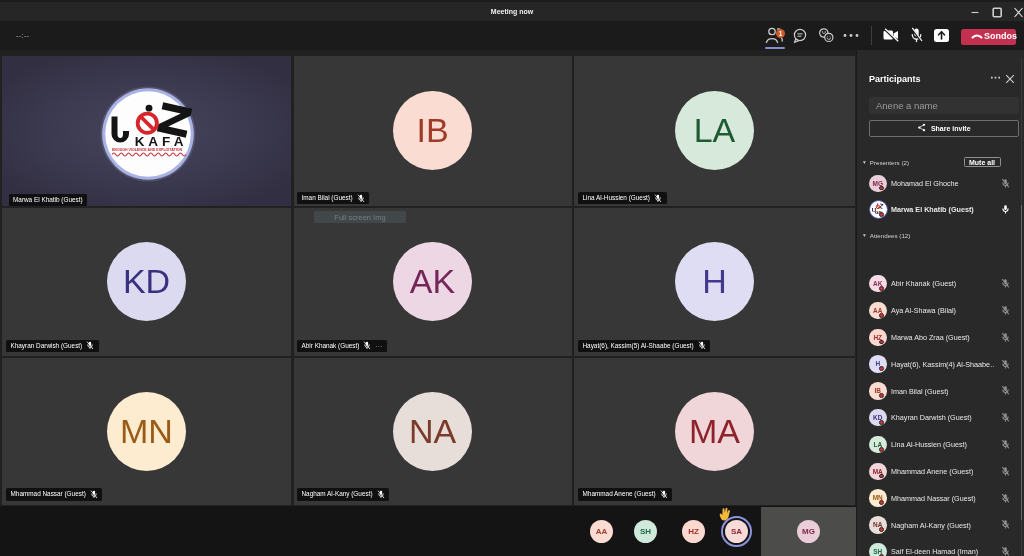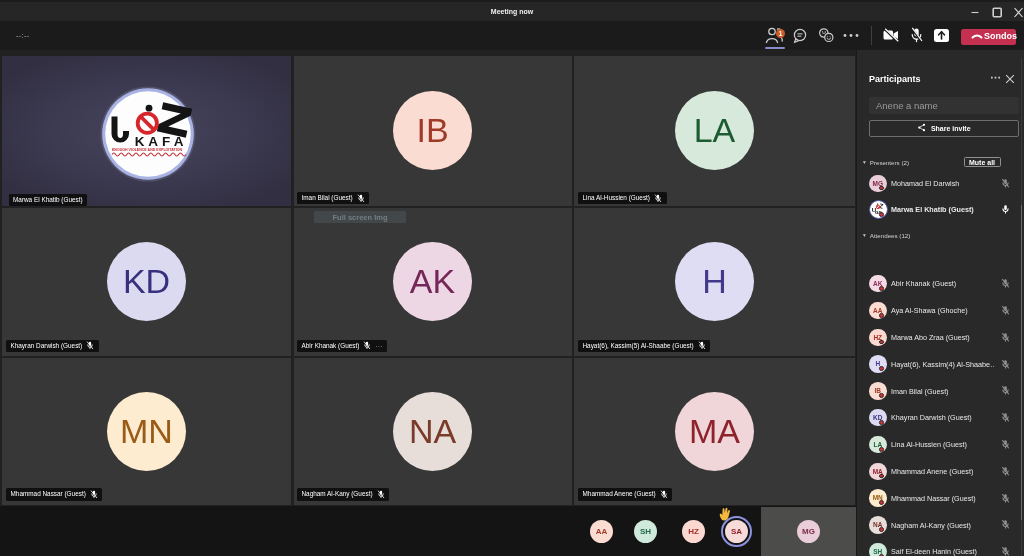--- a/index.html
+++ b/index.html
@@ -19,21 +19,21 @@
 #leavebtn { position:absolute; left:961px; top:8px; width:55px; height:15.5px; padding-left:23px; font-size:9px; background:#c43050; border-radius:2.5px; color:#fff; font-size:9px; font-weight:bold; text-align:center; line-height:15.5px; text-align:left; }
 #underline { position:absolute; left:765px; top:25.5px; width:20px; height:2px; background:#8b8cc7; border-radius:1px;}
 #badge { position:absolute; left:776px; top:8px; width:9px; height:9px; background:#cc5b28; border-radius:50%; color:#fff; font-size:6.5px; text-align:center; line-height:9px; font-weight:bold;}
 #sep1 { position:absolute; left:871px; top:5px; width:1px; height:19px; background:#3f3f3f; }
 
 
 #stage { position:absolute; left:0; top:50px; width:856px; height:506px; background:#212121; }
 .tile { position:absolute; background:#373737; }
 .avatar { position:absolute; border-radius:50%; text-align:center; }
 .label { position:absolute; background:rgba(13,13,13,0.92); color:#fff; font-size:6.4px; height:12.5px; line-height:12.5px; padding:0 4.5px; border-radius:1.5px; white-space:nowrap; display:flex; align-items:center; gap:4px;}
-#tooltip { position:absolute; left:314px; top:160.5px; width:92px; height:12.5px; background:rgba(100,118,132,0.25); border-radius:1px; color:rgba(175,190,205,0.45); font-size:7.5px; text-align:center; line-height:13px;font-weight:bold; }
+#tooltip { position:absolute; left:314px; top:160.5px; width:92px; height:12.5px; background:rgba(100,118,132,0.25); border-radius:1px; color:rgba(175,190,205,0.45); font-size:7.5px; text-align:center; line-height:13px; }
 
 
 #strip { position:absolute; left:0px; top:456px; width:856px; height:50px; background:#141414; }
 #metile { position:absolute; left:761px; top:457px; width:95px; height:49px; background:#4c4c4a; }
 .savatar { position:absolute; width:23px; height:23px; border-radius:50%; font-size:8px; font-weight:bold; text-align:center; line-height:23px; }
 
 
 #sidebar { position:absolute; left:857px; top:50px; width:167px; height:506px; background:#292929; }
 #sidebar .hdr { position:absolute; left:12px; top:24px; color:#fff; font-size:9px; font-weight:bold; }
 #searchbox { position:absolute; left:12px; top:46.7px; width:149.5px; height:17.5px; background:#323232; border-radius:2px; color:#9a9a9a; font-size:9.5px; line-height:17.5px; padding-left:7px; }
@@ -280,21 +280,21 @@
             <circle cx="3" cy="6" r="1.5"></circle>
             <circle cx="9.3" cy="9.6" r="1.5"></circle>
           </g>
         </svg>Share invite</div>
     <div class="sechdr" style="top:108.5px;"><span class="chev">▾</span>Presenters (2)</div>
     <div id="muteall">Mute all</div>
     <div class="sechdr" style="top:181.5px;"><span class="chev">▾</span>Attendees (12)</div>
     <div class="prow" style="top:120.4px;">
         <div class="pavatar" style="background:#e9cdd8; color:#7d2b48;">MG</div>
         <div class="pdot"></div>
-        <div class="pname" style="">Mohamad El Darwish</div>
+        <div class="pname" style="">Mohamad El Ghoche</div>
         <svg class="pmic" width="9" height="11" viewBox="0 0 12 14">
           <g fill="none" stroke="#909090" stroke-width="1.4" stroke-linecap="round">
             <rect x="4.3" y="1.4" width="3.4" height="6.2" rx="1.7" fill="#909090" stroke="none"></rect>
             <path d="M2.6 6 a3.4 3.7 0 0 0 6.8 0"></path>
             <line x1="6" y1="9.9" x2="6" y2="11.8"></line>
             <line x1="2" y1="1.6" x2="10" y2="11.6"></line>
           </g>
         </svg>
       </div>
     <div class="prow" style="top:146.8px;">
@@ -331,21 +331,21 @@
             <rect x="4.3" y="1.4" width="3.4" height="6.2" rx="1.7" fill="#909090" stroke="none"></rect>
             <path d="M2.6 6 a3.4 3.7 0 0 0 6.8 0"></path>
             <line x1="6" y1="9.9" x2="6" y2="11.8"></line>
             <line x1="2" y1="1.6" x2="10" y2="11.6"></line>
           </g>
         </svg>
       </div>
     <div class="prow" style="top:247.5px;">
         <div class="pavatar" style="background:#fbdcd2; color:#9e3a26;">AA</div>
         <div class="pdot"></div>
-        <div class="pname" style="">Aya Al-Shawa (Ghoche)</div>
+        <div class="pname" style="">Aya Al-Shawa (Bilal)</div>
         <svg class="pmic" width="9" height="11" viewBox="0 0 12 14">
           <g fill="none" stroke="#909090" stroke-width="1.4" stroke-linecap="round">
             <rect x="4.3" y="1.4" width="3.4" height="6.2" rx="1.7" fill="#909090" stroke="none"></rect>
             <path d="M2.6 6 a3.4 3.7 0 0 0 6.8 0"></path>
             <line x1="6" y1="9.9" x2="6" y2="11.8"></line>
             <line x1="2" y1="1.6" x2="10" y2="11.6"></line>
           </g>
         </svg>
       </div>
     <div class="prow" style="top:274.3px;">
@@ -448,21 +448,21 @@
             <rect x="4.3" y="1.4" width="3.4" height="6.2" rx="1.7" fill="#909090" stroke="none"></rect>
             <path d="M2.6 6 a3.4 3.7 0 0 0 6.8 0"></path>
             <line x1="6" y1="9.9" x2="6" y2="11.8"></line>
             <line x1="2" y1="1.6" x2="10" y2="11.6"></line>
           </g>
         </svg>
       </div>
     <div class="prow" style="top:488.7px;">
         <div class="pavatar" style="background:#cfe9da; color:#20694a;">SH</div>
         <div class="pdot"></div>
-        <div class="pname" style="">Saif El-deen Hanin (Guest)</div>
+        <div class="pname" style="">Saif El-deen Hamad (Iman)</div>
         <svg class="pmic" width="9" height="11" viewBox="0 0 12 14">
           <g fill="none" stroke="#909090" stroke-width="1.4" stroke-linecap="round">
             <rect x="4.3" y="1.4" width="3.4" height="6.2" rx="1.7" fill="#909090" stroke="none"></rect>
             <path d="M2.6 6 a3.4 3.7 0 0 0 6.8 0"></path>
             <line x1="6" y1="9.9" x2="6" y2="11.8"></line>
             <line x1="2" y1="1.6" x2="10" y2="11.6"></line>
           </g>
         </svg>
       </div>
     <div id="sbar"></div>

